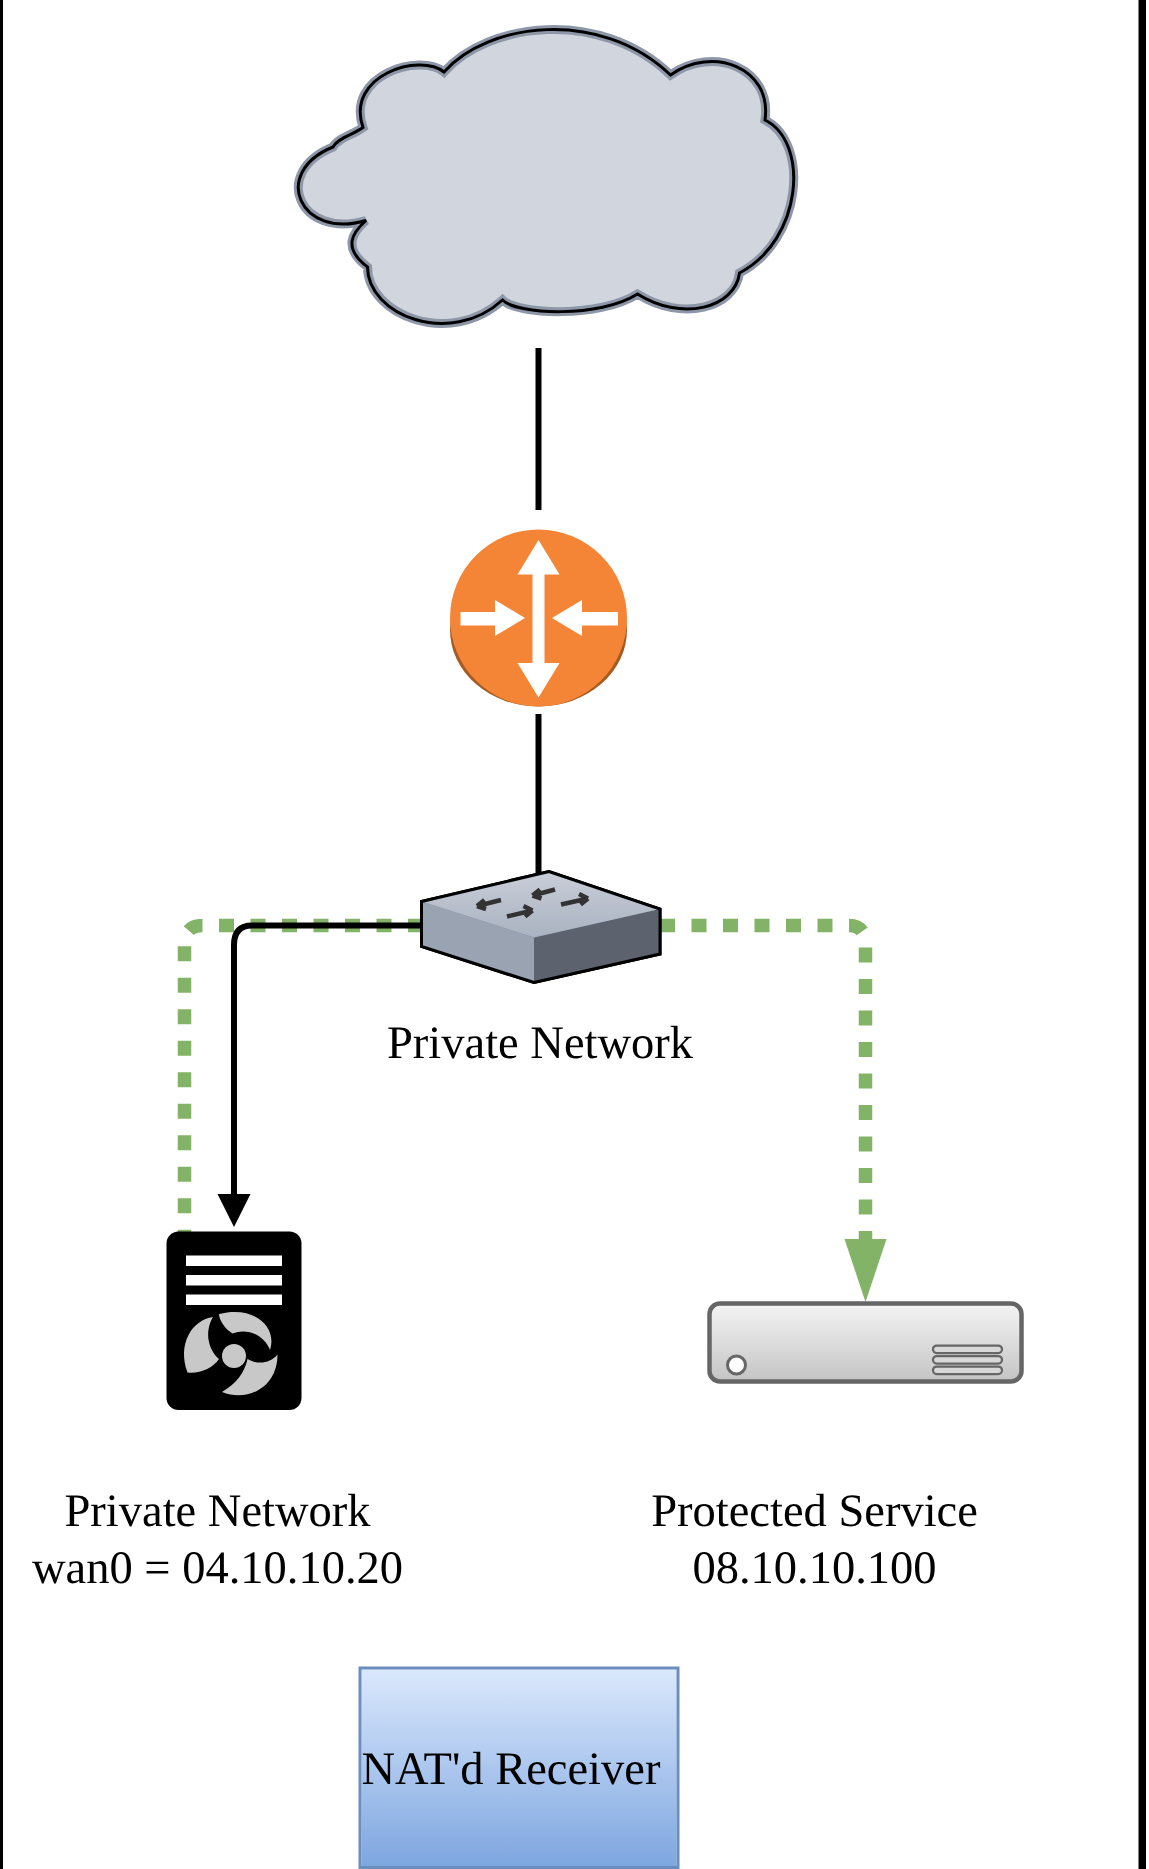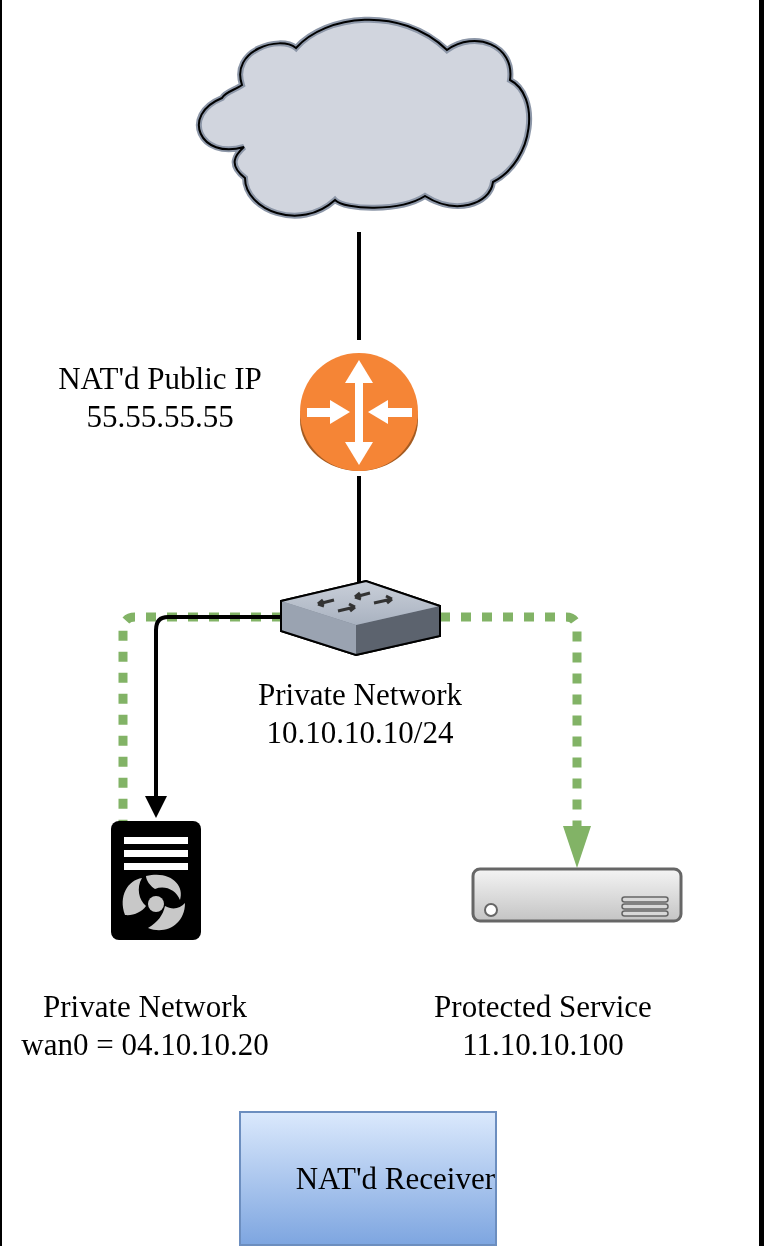--- a/index.html
+++ b/index.html
@@ -14,25 +14,25 @@
       font-size: 31px;
       line-height: 38px;
       color: #000;
       text-align: center;
       white-space: nowrap;
     }
     .label span { display: block; }
     .receiver {
       position: absolute;
       left: 239px; top: 1111px;
-      width: 258px; height: 135px;
+      width: 214px; height: 135px;
       box-sizing: border-box;
       border: 2px solid #6c8ebf;
       background: linear-gradient(to bottom, #dae8fc 0%, #7ea6e0 100%);
-      display: flex; align-items: center; justify-content: flex-end;
+      display: flex; align-items: center; justify-content: flex-start;
       font-family: "Liberation Serif", "DejaVu Serif", serif;
       font-size: 31px;
       color: #000;
     }
   </style>
 </head>
 <body>
 
 <div class="frame">
   <div class="frame-border-left"></div>
@@ -136,36 +136,31 @@
 
     <g>
       <rect x="473" y="869" width="208" height="52" rx="7" fill="url(#serverGrad)" stroke="#666" stroke-width="3"></rect>
       <circle cx="491" cy="910" r="6" fill="#fff" stroke="#666" stroke-width="2"></circle>
       <rect x="622" y="897" width="46" height="5" rx="2.5" fill="#d8d8d8" stroke="#666" stroke-width="1.5"></rect>
       <rect x="622" y="904" width="46" height="5" rx="2.5" fill="#d8d8d8" stroke="#666" stroke-width="1.5"></rect>
       <rect x="622" y="911" width="46" height="5" rx="2.5" fill="#d8d8d8" stroke="#666" stroke-width="1.5"></rect>
     </g>
   </svg>
 
-  <div class="label" style="left:30px; top:360px; width:260px;">
-    <span>NAT'd Public IP</span>
-    <span>55.55.55.55</span>
-  </div>
 
   <div class="label" style="left:230px; top:676px; width:260px;">
     <span>Private Network</span>
-    <span>10.10.10.10/24</span>
   </div>
 
   <div class="label" style="left:0px; top:988px; width:290px;">
     <span>Private Network</span>
     <span>wan0 = 04.10.10.20</span>
   </div>
 
   <div class="label" style="left:408px; top:988px; width:270px;">
     <span>Protected Service</span>
-    <span>11.10.10.100</span>
+    <span>08.10.10.100</span>
   </div>
 
   <div class="receiver">
     <span>NAT'd Receiver</span>
   </div>
 </div>
 
 </body></html>

